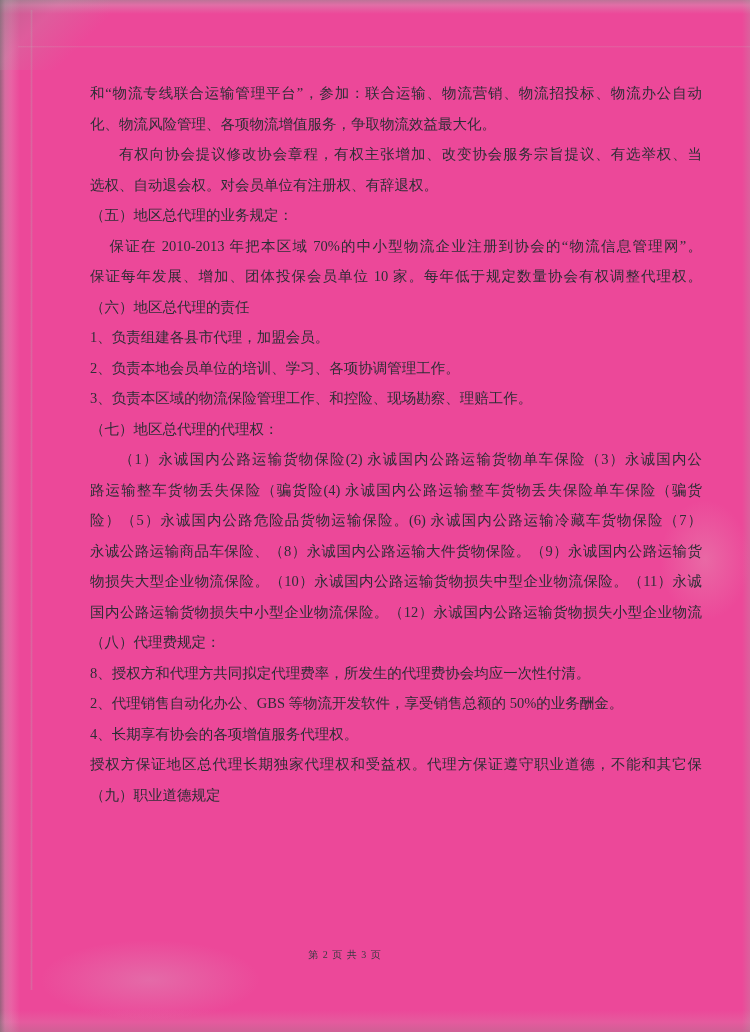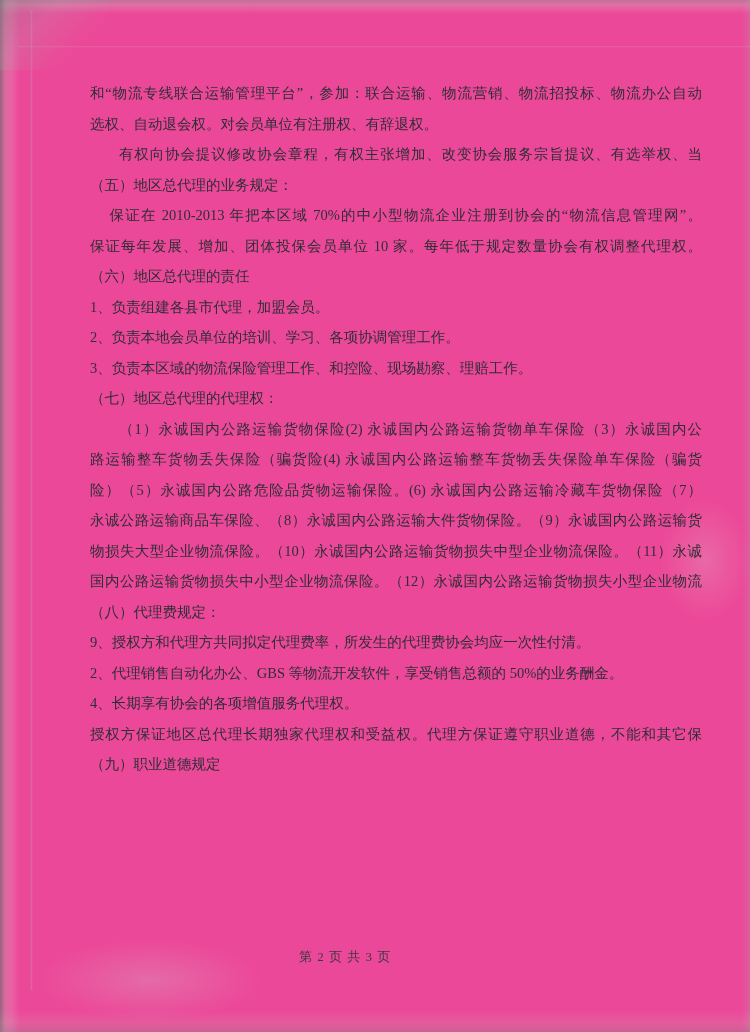--- a/index.html
+++ b/index.html
@@ -66,59 +66,60 @@
     text-align:justify;
     text-align-last:left;
   }
   #doc-body p.line.flush{text-align-last:justify;}
   #doc-body p.line.ind1{text-indent:1.35em;}
   #doc-body p.line.ind2{text-indent:2em;}
 
   #page-footer{
     position:absolute;top:948px;left:0;right:60px;
     text-align:center;
-    font-size:13px;color:#3a3a42;
+    font-size:10px;color:#3a3a42;
     letter-spacing:1px;
   }
 </style>
 </head>
 <body>
 
 <div id="scan-page">
 
   <div class="edge-top"></div>
   <div class="edge-left"></div>
   <div class="edge-right"></div>
   <div class="edge-bottom"></div>
   <div class="corner-shadow"></div>
   <div class="crease-v"></div>
   <div class="crease-h"></div>
   <div class="smudge a"></div>
   <div class="smudge b"></div>
 
   <div id="doc-body">
       <p class="line flush">和“物流专线联合运输管理平台”，参加：联合运输、物流营销、物流招投标、物流办公自动</p>
+      <p class="line">化、物流风险管理、各项物流增值服务，争取物流效益最大化。</p>
+      <p class="line ind2 flush">有权向协会提议修改协会章程，有权主张增加、改变协会服务宗旨提议、有选举权、当</p>
       <p class="line">选权、自动退会权。对会员单位有注册权、有辞退权。</p>
-      <p class="line ind2 flush">有权向协会提议修改协会章程，有权主张增加、改变协会服务宗旨提议、有选举权、当</p>
       <p class="line">（五）地区总代理的业务规定：</p>
       <p class="line ind1 flush">保证在 2010-2013 年把本区域 70%的中小型物流企业注册到协会的“物流信息管理网”。</p>
       <p class="line flush">保证每年发展、增加、团体投保会员单位 10 家。每年低于规定数量协会有权调整代理权。</p>
       <p class="line">（六）地区总代理的责任</p>
       <p class="line">1、负责组建各县市代理，加盟会员。</p>
       <p class="line">2、负责本地会员单位的培训、学习、各项协调管理工作。</p>
       <p class="line">3、负责本区域的物流保险管理工作、和控险、现场勘察、理赔工作。</p>
       <p class="line">（七）地区总代理的代理权：</p>
       <p class="line ind2 flush">（1）永诚国内公路运输货物保险(2) 永诚国内公路运输货物单车保险（3）永诚国内公</p>
       <p class="line flush">路运输整车货物丢失保险（骗货险(4) 永诚国内公路运输整车货物丢失保险单车保险（骗货</p>
       <p class="line flush">险）（5）永诚国内公路危险品货物运输保险。(6) 永诚国内公路运输冷藏车货物保险（7）</p>
       <p class="line flush">永诚公路运输商品车保险、（8）永诚国内公路运输大件货物保险。（9）永诚国内公路运输货</p>
       <p class="line flush">物损失大型企业物流保险。（10）永诚国内公路运输货物损失中型企业物流保险。（11）永诚</p>
       <p class="line flush">国内公路运输货物损失中小型企业物流保险。（12）永诚国内公路运输货物损失小型企业物流</p>
       <p class="line">（八）代理费规定：</p>
-      <p class="line">9、授权方和代理方共同拟定代理费率，所发生的代理费协会均应一次性付清。</p>
+      <p class="line">8、授权方和代理方共同拟定代理费率，所发生的代理费协会均应一次性付清。</p>
       <p class="line">2、代理销售自动化办公、GBS 等物流开发软件，享受销售总额的 50%的业务酬金。</p>
       <p class="line">4、长期享有协会的各项增值服务代理权。</p>
       <p class="line flush">授权方保证地区总代理长期独家代理权和受益权。代理方保证遵守职业道德，不能和其它保</p>
       <p class="line">（九）职业道德规定</p>
     </div>
 
   <div id="page-footer">第 2 页 共 3 页</div>
 
 </div>
 

